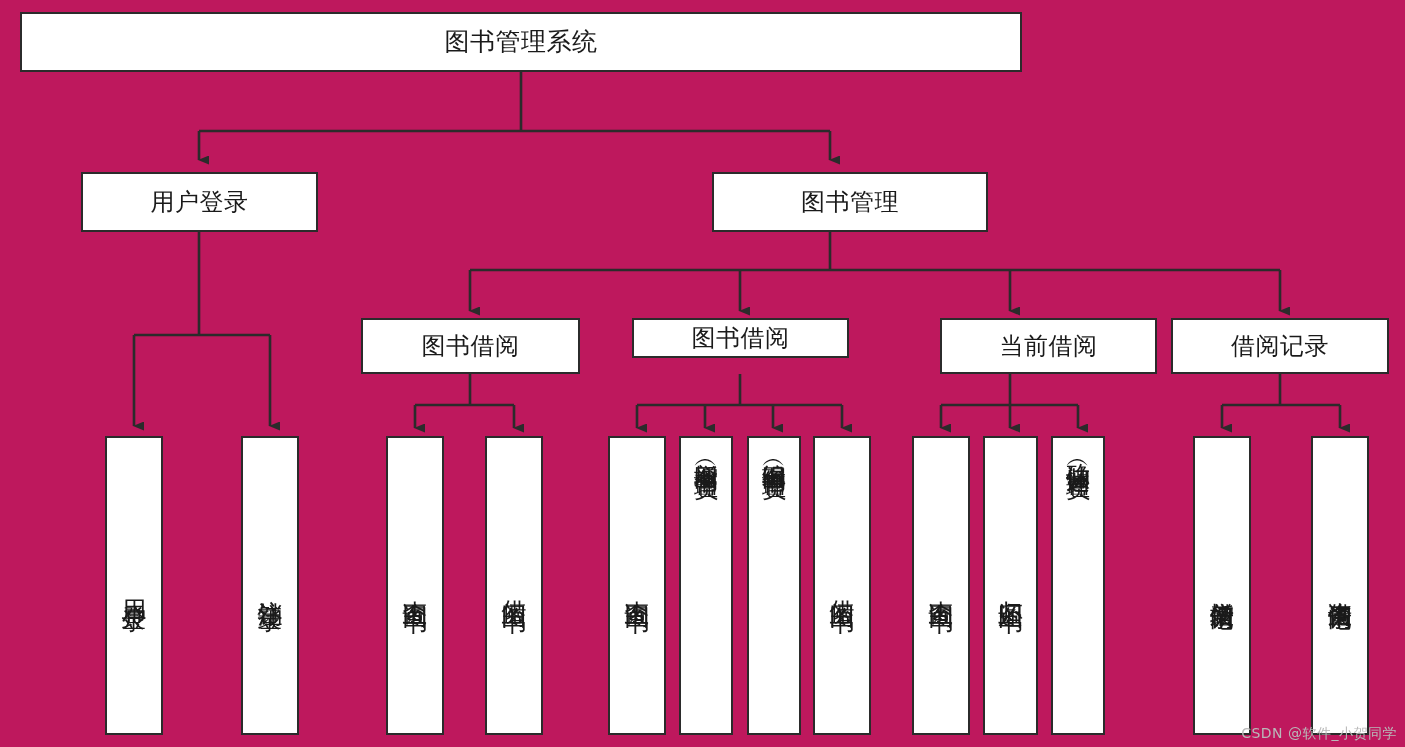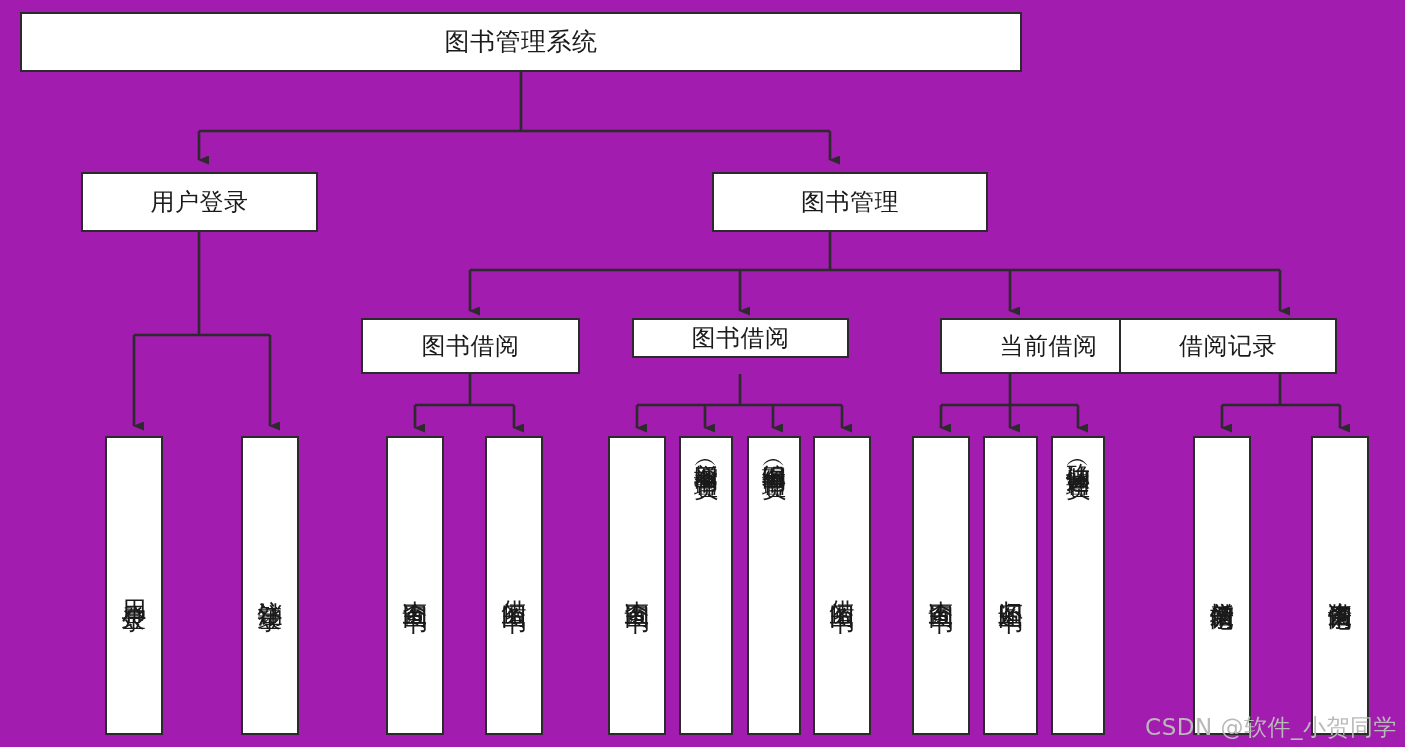--- a/index.html
+++ b/index.html
@@ -7,21 +7,21 @@
     padding: 0;
     background: #ffffff;
   }
   body {
     font-family: "DejaVu Sans", "Liberation Sans", sans-serif;
   }
   #canvas {
     position: relative;
     width: 1405px;
     height: 747px;
-    background: #a21caf;
+    background: #be185d;
     overflow: hidden;
   }
   #edges {
     position: absolute;
     left: 0;
     top: 0;
     width: 1405px;
     height: 747px;
     pointer-events: none;
   }
@@ -72,21 +72,21 @@
   }
   
   .v-node.center {
     align-items: center;
     padding-top: 0;
   }
   #watermark {
     position: absolute;
     right: 8px;
     bottom: 4px;
-    font-size: 23px;
+    font-size: 14px;
     color: #b9b9b9;
     letter-spacing: 0.5px;
     white-space: nowrap;
     user-select: none;
   }
 </style>
 </head>
 <body>
 
 <div id="canvas">
@@ -158,21 +158,21 @@
   </div>
 
   <div class="node h-node" style="left:632px; top:318px; width:217px; height:40px;">
     <span class="cap">图书借阅</span>
   </div>
 
   <div class="node h-node" style="left:902px; top:318px; width:217px; height:56px;margin-left:38px;">
     <span class="cap">当前借阅</span>
   </div>
 
-  <div class="node h-node" style="left:1119px; top:318px; width:218px; height:56px;">
+  <div class="node h-node" style="left:1171px; top:318px; width:218px; height:56px;">
     <span class="cap">借阅记录</span>
   </div>
 
   <div class="node v-node center" style="left:105px; top:436px; width:58px; height:299px;">
     <span class="cap">用户登录</span>
   </div>
 
   <div class="node v-node center" style="left:241px; top:436px; width:58px; height:299px;">
     <span class="cap">注销登录</span>
   </div>

